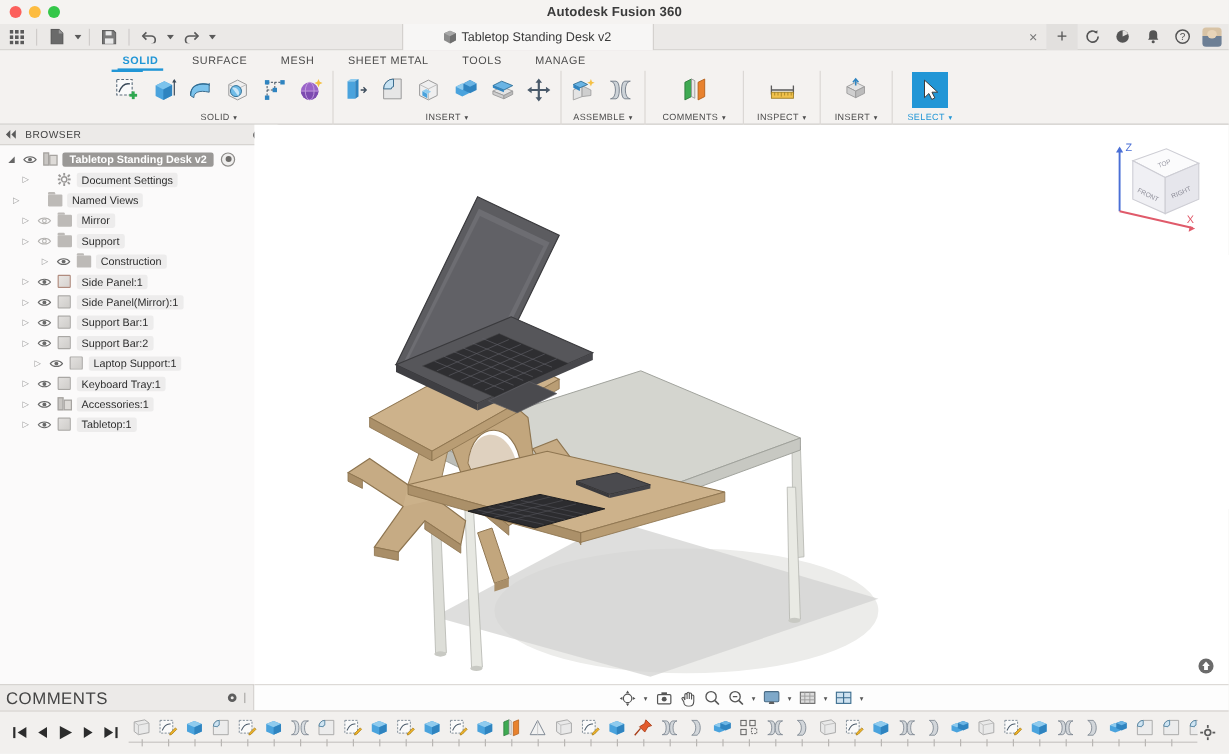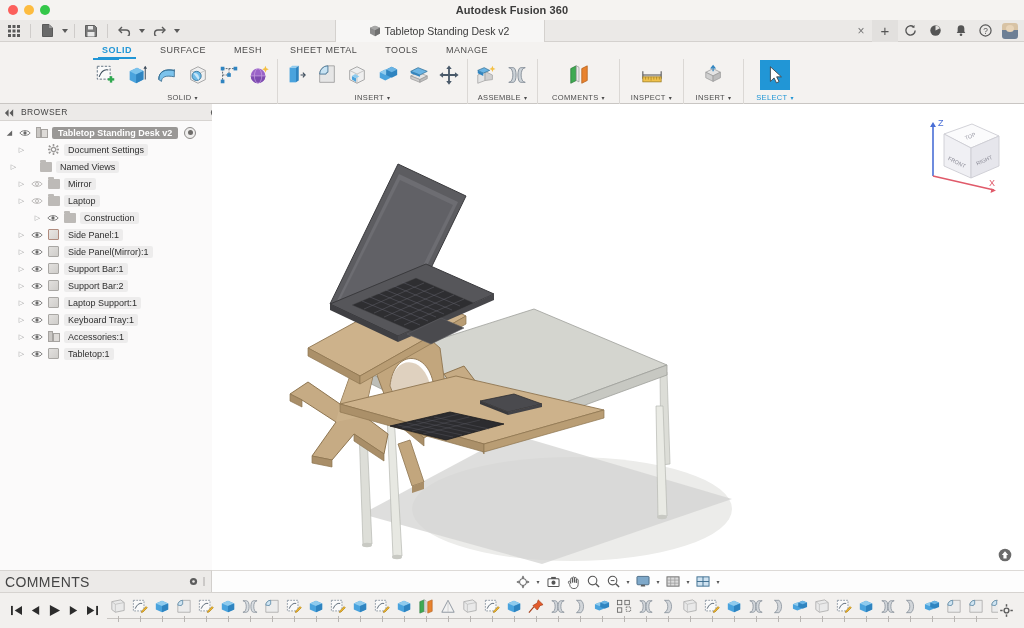--- a/index.html
+++ b/index.html
@@ -615,21 +615,21 @@
         <span class="arrow">▷</span>
         <span class="eye">
           <svg width="12" height="8" viewBox="0 0 14 9">
               <path d="M1 4.5 C3.5 0.8, 10.5 0.8, 13 4.5 C10.5 8.2, 3.5 8.2, 1 4.5 Z" fill="none" stroke="#b3b1af" stroke-width="1"></path>
               <circle cx="7" cy="4.5" r="1.8" fill="none" stroke="#b3b1af" stroke-width="1"></circle>
             </svg>
         </span>
         <span class="tico">
             <span class="folder"></span>
           </span>
-        <span class="tlabel">Laptop</span>
+        <span class="tlabel">Support</span>
       </div>
 
       <div class="trow" style="padding-left:32px">
         <span class="arrow">▷</span>
         <span class="eye">
           <svg width="12" height="8" viewBox="0 0 14 9">
               <path d="M1 4.5 C3.5 0.8, 10.5 0.8, 13 4.5 C10.5 8.2, 3.5 8.2, 1 4.5 Z" fill="none" stroke="#6a6a6a" stroke-width="1"></path>
               <circle cx="7" cy="4.5" r="1.9" fill="#6a6a6a"></circle>
             </svg>
         </span>
@@ -688,21 +688,21 @@
               <path d="M1 4.5 C3.5 0.8, 10.5 0.8, 13 4.5 C10.5 8.2, 3.5 8.2, 1 4.5 Z" fill="none" stroke="#6a6a6a" stroke-width="1"></path>
               <circle cx="7" cy="4.5" r="1.9" fill="#6a6a6a"></circle>
             </svg>
         </span>
         <span class="tico">
             <span class="bodyico"></span>
           </span>
         <span class="tlabel">Support Bar:2</span>
       </div>
 
-      <div class="trow" style="padding-left:16px">
+      <div class="trow" style="padding-left:26px">
         <span class="arrow">▷</span>
         <span class="eye">
           <svg width="12" height="8" viewBox="0 0 14 9">
               <path d="M1 4.5 C3.5 0.8, 10.5 0.8, 13 4.5 C10.5 8.2, 3.5 8.2, 1 4.5 Z" fill="none" stroke="#6a6a6a" stroke-width="1"></path>
               <circle cx="7" cy="4.5" r="1.9" fill="#6a6a6a"></circle>
             </svg>
         </span>
         <span class="tico">
             <span class="bodyico"></span>
           </span>

